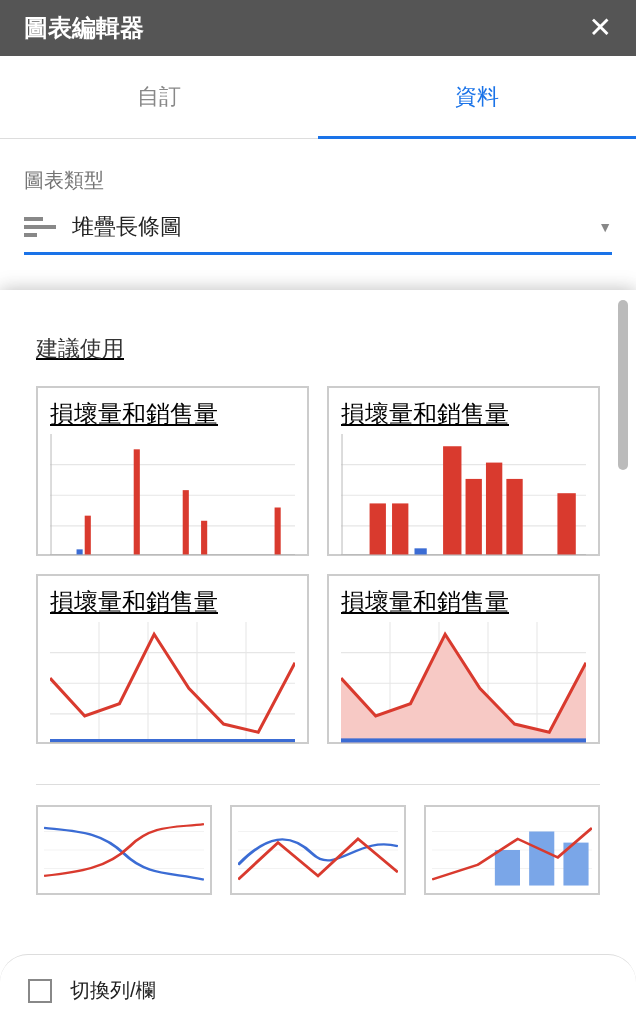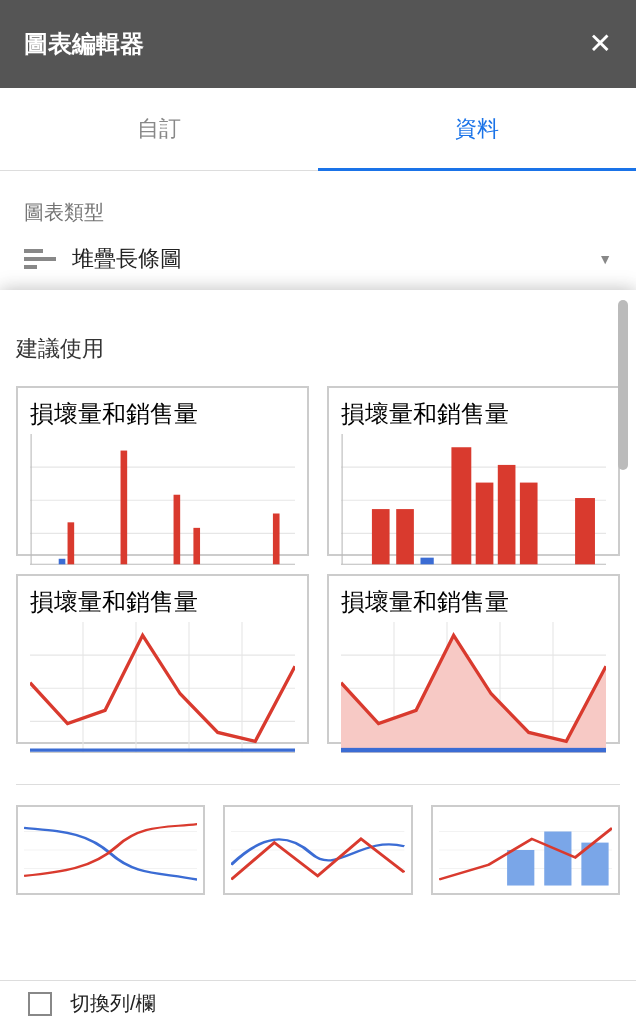--- a/index.html
+++ b/index.html
@@ -7,21 +7,21 @@
     font-family: Arial, "Microsoft JhengHei", sans-serif;
     background: #fff;
     width: 636px;
     height: 1026px;
     overflow: hidden;
     position: relative;
   }
   .header {
     background: #555;
     color: #fff;
-    height: 88px;
+    height: 56px;
     display: flex;
     align-items: center;
     justify-content: space-between;
     padding: 0 24px;
   }
   .header-title { font-size: 24px; font-weight: bold; }
   .close-btn { font-size: 28px; cursor: pointer; line-height: 1; }
   .tabs {
     display: flex;
     border-bottom: 1px solid #ddd;
@@ -51,21 +51,21 @@
   }
   .section-label {
     font-size: 20px;
     color: #737373;
     margin-bottom: 18px;
   }
   .chart-type-select {
     display: flex;
     align-items: center;
     border-bottom: 3px solid #1a73e8;
-    padding-bottom: 18px;
+    padding-bottom: 10px;
     cursor: pointer;
   }
   .chart-type-icon {
     width: 32px; height: 24px;
     display: flex; flex-direction: column; justify-content: space-around;
     margin-right: 16px;
   }
   .chart-type-icon .bar { height: 4px; background: #888; }
   .chart-type-icon .bar.b1 { width: 60%; }
   .chart-type-icon .bar.b2 { width: 100%; }
@@ -79,21 +79,22 @@
     bottom: 0;
     background: #fff;
     box-shadow: 0 -2px 18px rgba(0,0,0,0.15), 0 4px 18px rgba(0,0,0,0.15);
     padding: 0;
     overflow: hidden;
   }
   .panel-scroll {
     position: absolute;
     left:0; right:0; top:0; bottom:0;
     overflow: hidden;
-    padding: 0 16px;
+    padding: 0 36px;
+    text-decoration: underline;
   }
   .panel-section-title {
     font-size: 22px;
     color: #333;
     margin: 44px 0 22px 0;
   }
   .thumb-grid {
     display: grid;
     grid-template-columns: 1fr 1fr;
     gap: 18px;
@@ -145,27 +146,28 @@
     top: 300px;
     width: 10px;
     height: 170px;
     background: #bbb;
     border-radius: 5px;
   }
 
   .footer {
     position: absolute;
     left:0; right:0; bottom:0;
-    height: 46px;
+    height: 72px;
     border-top: 1px solid #ddd;
     background: #fff;
     display: flex;
     align-items: center;
     padding: 0 28px;
     z-index: 5;
+    border-radius: 28px;
   }
   .checkbox {
     width: 24px; height: 24px;
     border: 2px solid #888;
     margin-right: 18px;
     cursor: pointer;
   }
   .footer-label { font-size: 20px; color: #222; }
 </style>
 </head>

